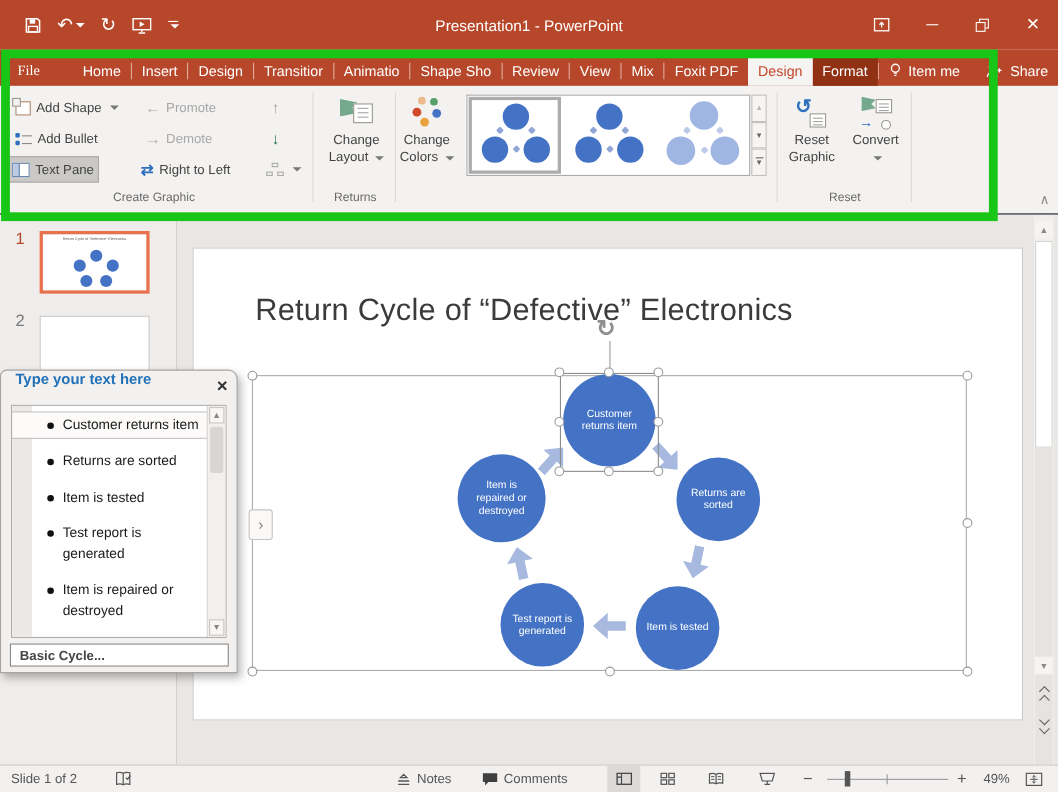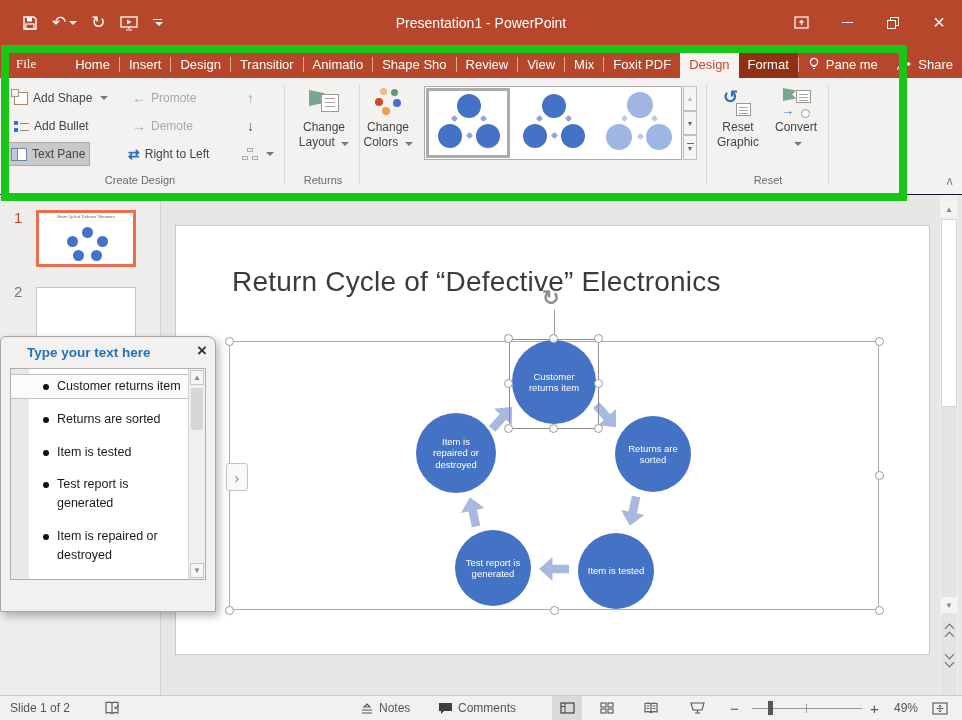--- a/index.html
+++ b/index.html
@@ -105,21 +105,21 @@
   .innersel { position:absolute; left:333px; top:113px; width:90px; height:90px; border:1.5px solid #8C8C8C; z-index:5; }
   .rotate-wrap { position:absolute; left:366px; top:60px; z-index:6; color:#8F8F8F; }
   .rotate-glyph { font-size:21px; font-weight:bold; }
   .rotate-line { position:absolute; left:378px; top:84px; height:30px; border-left:1px solid #9A9A9A; }
   .expand-btn { position:absolute; left:50px; top:237px; width:22px; height:28px; background:#FAF9F8; border:1px solid #C6C4C2; border-radius:3px; display:flex; align-items:center; justify-content:center; color:#8A8886; font-size:15px; z-index:7; }
   .node { position:absolute; border-radius:50%; background:#4472C4; color:#fff; display:flex; align-items:center; justify-content:center; text-align:center; font-size:9.5px; line-height:1.2; padding:8px; z-index:3; }
   .cyc-arrow { position:absolute; width:30px; height:24px; background:#A8B9E0; clip-path:polygon(0 32%,55% 32%,55% 0,100% 50%,55% 100%,55% 68%,0 68%); z-index:2; }
 
   
   .textpane { position:absolute; left:0; top:336px; width:216px; height:276px; background:#F3F1EF; border:1px solid #A8A6A4; border-radius:6px 8px 0 0; box-shadow:3px 4px 8px rgba(0,0,0,.28); z-index:40; }
-  .tp-header { position:relative; height:30px; display:flex; align-items:center; padding:0 26px; font-size:13.5px; font-weight:bold; color:#2272B9; }
+  .tp-header { position:relative; height:30px; display:flex; align-items:flex-start; padding:0 13px; font-size:13.5px; font-weight:bold; color:#2272B9; }
   .tp-close { position:absolute; right:8px; top:4px; font-size:17px; font-weight:bold; color:#333; }
   .tp-list { position:absolute; left:9px; top:31px; width:196px; height:212px; background:#fff; border:1px solid #B0AEAC; overflow:hidden; }
   .tp-gutter { position:absolute; left:0; top:0; bottom:0; width:18px; background:#EBE9E7; }
   .tp-items { position:absolute; left:0; top:6px; width:178px; list-style:none; }
   .tp-items li { position:relative; margin:0 0 10px 0; padding:2px 6px 2px 46px; font-size:12.5px; color:#1A1A1A; line-height:1.5; }
   .tp-items li .dot { position:absolute; left:32px; top:9px; width:6px; height:6px; background:#111; border-radius:50%; }
   .tp-items li.selected { background:#FCFBFA; box-shadow:0 0 0 1px #C4C2C0; }
   .tp-scroll { position:absolute; right:0; top:0; bottom:0; width:17px; background:#F2F0EE; border-left:1px solid #D8D6D4; }
   .tp-sbtn { position:absolute; left:1px; width:14px; height:15px; background:#F8F6F4; border:1px solid #C8C6C4; color:#888; font-size:8px; display:flex; align-items:center; justify-content:center; }
   .tp-thumb { position:absolute; left:2px; top:19px; width:12px; height:42px; background:#D8D6D4; border-radius:2px; }
@@ -223,21 +223,21 @@
       <span class="tab-sep"></span>
     <span class="tab">Foxit PDF</span>
     <span class="tab active-ctx">Design</span>
     <span class="tab format-ctx">Format</span>
       <span class="tab-sep"></span>
     <span class="tab tellme">
       <svg width="12" height="15" viewBox="0 0 12 15">
           <circle cx="6" cy="5" r="3.6" fill="none" stroke="#fff" stroke-width="1.2"></circle>
           <path d="M4.5 9.5h3M5 11.5h2" stroke="#fff" stroke-width="1.2"></path>
         </svg>
-      <span>Pane me</span>
+      <span>Item me</span>
     </span>
     <span class="share-wrap tab share">
       <svg width="16" height="14" viewBox="0 0 16 14">
           <circle cx="6" cy="4" r="2.6" fill="none" stroke="#fff" stroke-width="1.2"></circle>
           <path d="M1.5 13c.5-3 2.5-4.5 4.5-4.5S10 10 10.5 13" fill="none" stroke="#fff" stroke-width="1.2"></path>
           <path d="M12.5 5v4M10.5 7h4" stroke="#fff" stroke-width="1.3"></path>
         </svg>
       <span>Share</span>
     </span>
   </div>
@@ -281,21 +281,21 @@
       <span class="glyph-icon green" style="font-weight:bold;">↓</span>
     </div>
     <div class="sbtn disabled" style="left:238px; top:64px;">
       <span class="i-org">
           <i style="left:5px; top:0;"></i>
           <i style="left:0; bottom:0;"></i>
           <i style="right:0; bottom:0;"></i>
         </span>
       <span class="caret gray"></span>
     </div>
-    <div class="rgroup-label" style="left:60px; top:96px; width:160px;">Create Design</div>
+    <div class="rgroup-label" style="left:60px; top:96px; width:160px;">Create Graphic</div>
     <div class="rsep" style="left:284px;"></div>
 
     <div class="bigbtn" style="left:292px; top:6px;">
       <span class="i-changelayout">
           <span class="banner"></span>
           <span class="card">
             <i style="top:3px;"></i>
             <i style="top:7px;"></i>
             <i style="top:11px;"></i>
           </span>
@@ -458,20 +458,21 @@
       <div class="tp-scroll">
         <span class="tp-sbtn" style="top:1px;">
             <span>▲</span>
           </span>
         <span class="tp-thumb"></span>
         <span class="tp-sbtn" style="bottom:1px;">
             <span>▼</span>
           </span>
       </div>
     </div>
+    <div class="tp-footer">Basic Cycle...</div>
   </div>
 
   <div class="vscroll">
     <span class="vs-btn" style="top:6px;">
         <span>▲</span>
       </span>
     <span class="vs-track"></span>
     <span class="vs-thumb"></span>
     <span class="vs-btn" style="top:402px;">
         <span>▼</span>

